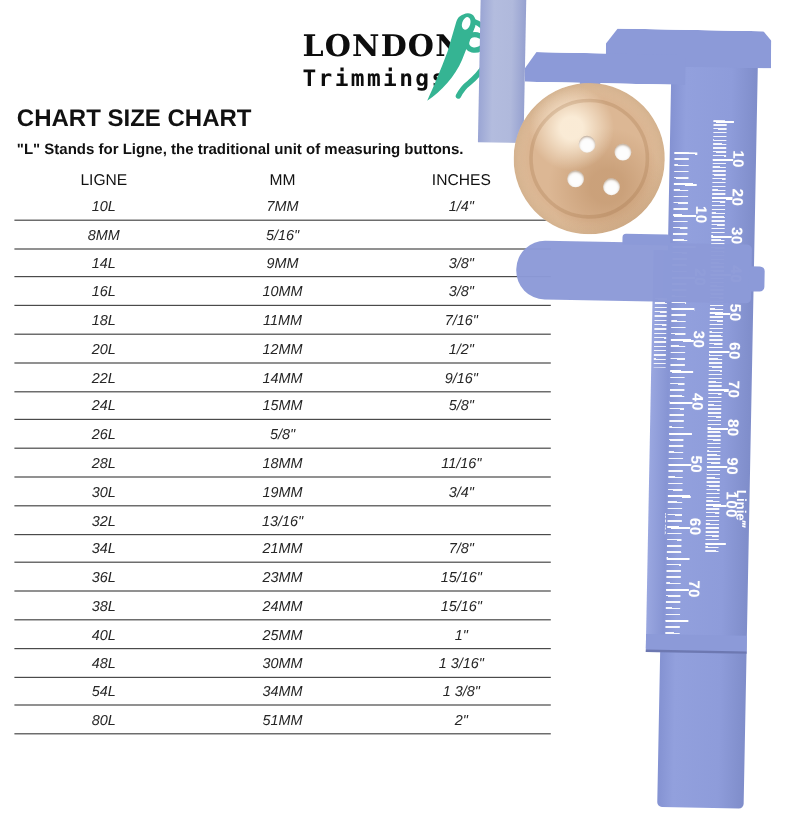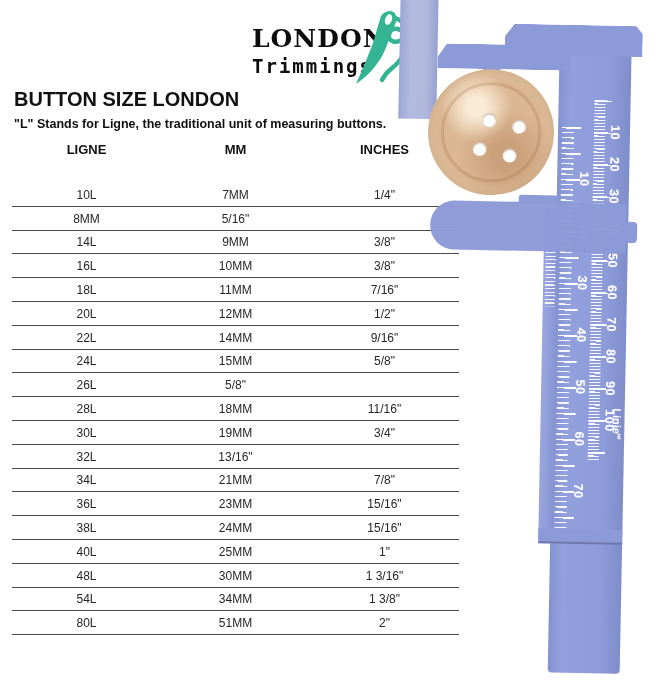--- a/index.html
+++ b/index.html
@@ -12,22 +12,22 @@
   .logo-word2 { position:absolute; left:252px; top:55px; font-family:"DejaVu Sans Mono", monospace;
     font-weight:bold; font-size:19px; letter-spacing:2px; color:#0d0d0d; }
   .logo-needle { position:absolute; left:346px; top:8px; width:74px; height:84px; }
 
   
   .page-title { position:absolute; left:14px; top:88px; font-size:20px; font-weight:bold; color:#111; }
   .page-subtitle { position:absolute; left:14px; top:117px; font-size:12.5px; font-weight:bold; color:#111; }
 
   
   .tbl-head { position:absolute; left:12px; top:142px; width:447px; display:flex; }
-  .tbl-head > div { width:33.333%; text-align:center; font-size:13px; font-weight:bold; color:#111; }
-  .tbl-body { position:absolute; left:12px; top:183px; width:447px; }
+  .tbl-head > div { width:33.333%; text-align:center; font-size:13px; font-weight:normal; color:#111; }
+  .tbl-body { position:absolute; left:12px; top:160px; width:447px;font-style:italic; }
   .tbl-row { display:flex; height:23.8px; border-bottom:1.5px solid #4a4a4a; align-items:flex-end; }
   .tbl-row > div { width:33.333%; text-align:center; font-size:12px; color:#262626; padding-bottom:4px; }
 
   
   .caliper { position:absolute; left:400px; top:0; width:257px; height:700px;
     transform:rotate(1.1deg); transform-origin:235px 30px; }
   .cal { position:absolute; background:#8c9ad8; }
   .cal-beam { left:160px; top:27px; width:72px; height:647px; border-radius:2px 10px 4px 4px;
     background:linear-gradient(to right,#8492d2 0,#92a0dd 18%,#8e9cda 70%,#7f8dca 100%); }
   .cal-topbar { left:105px; top:26px; width:138px; height:31px;
@@ -83,21 +83,21 @@
 <div id="canvas">
 
   <div class="logo-word1">LONDON</div>
   <div class="logo-word2">Trimmings</div>
   <svg class="logo-needle" viewBox="0 0 74 84">
     <path d="M45,9 C57,11 64,21 58,29 C52,37 41,34 43,26 C45,18 58,19 61,31 C63,41 55,53 45,61 C41,64 38,68 36,72" fill="none" stroke="#35b493" stroke-width="4.5" stroke-linecap="round"></path>
     <path d="M40,4 C47,1 52,6 50,14 L39,42 C33,56 22,68 10,76 C15,65 21,51 27,35 L34,11 C35,7 37,5 40,4 Z" fill="#35b493"></path>
     <ellipse cx="42.5" cy="11.5" rx="3.4" ry="5.4" fill="#ffffff" transform="rotate(18 42.5 11.5)"></ellipse>
   </svg>
 
-  <div class="page-title">BUTTON SIZE LONDON</div>
+  <div class="page-title">CHART SIZE CHART</div>
   <div class="page-subtitle">"L" Stands for Ligne, the traditional unit of measuring buttons.</div>
 
   <div class="tbl-head">
     <div>LIGNE</div>
     <div>MM</div>
     <div>INCHES</div>
   </div>
 
   <div class="tbl-body" id="tblBody">
       <div class="tbl-row">

